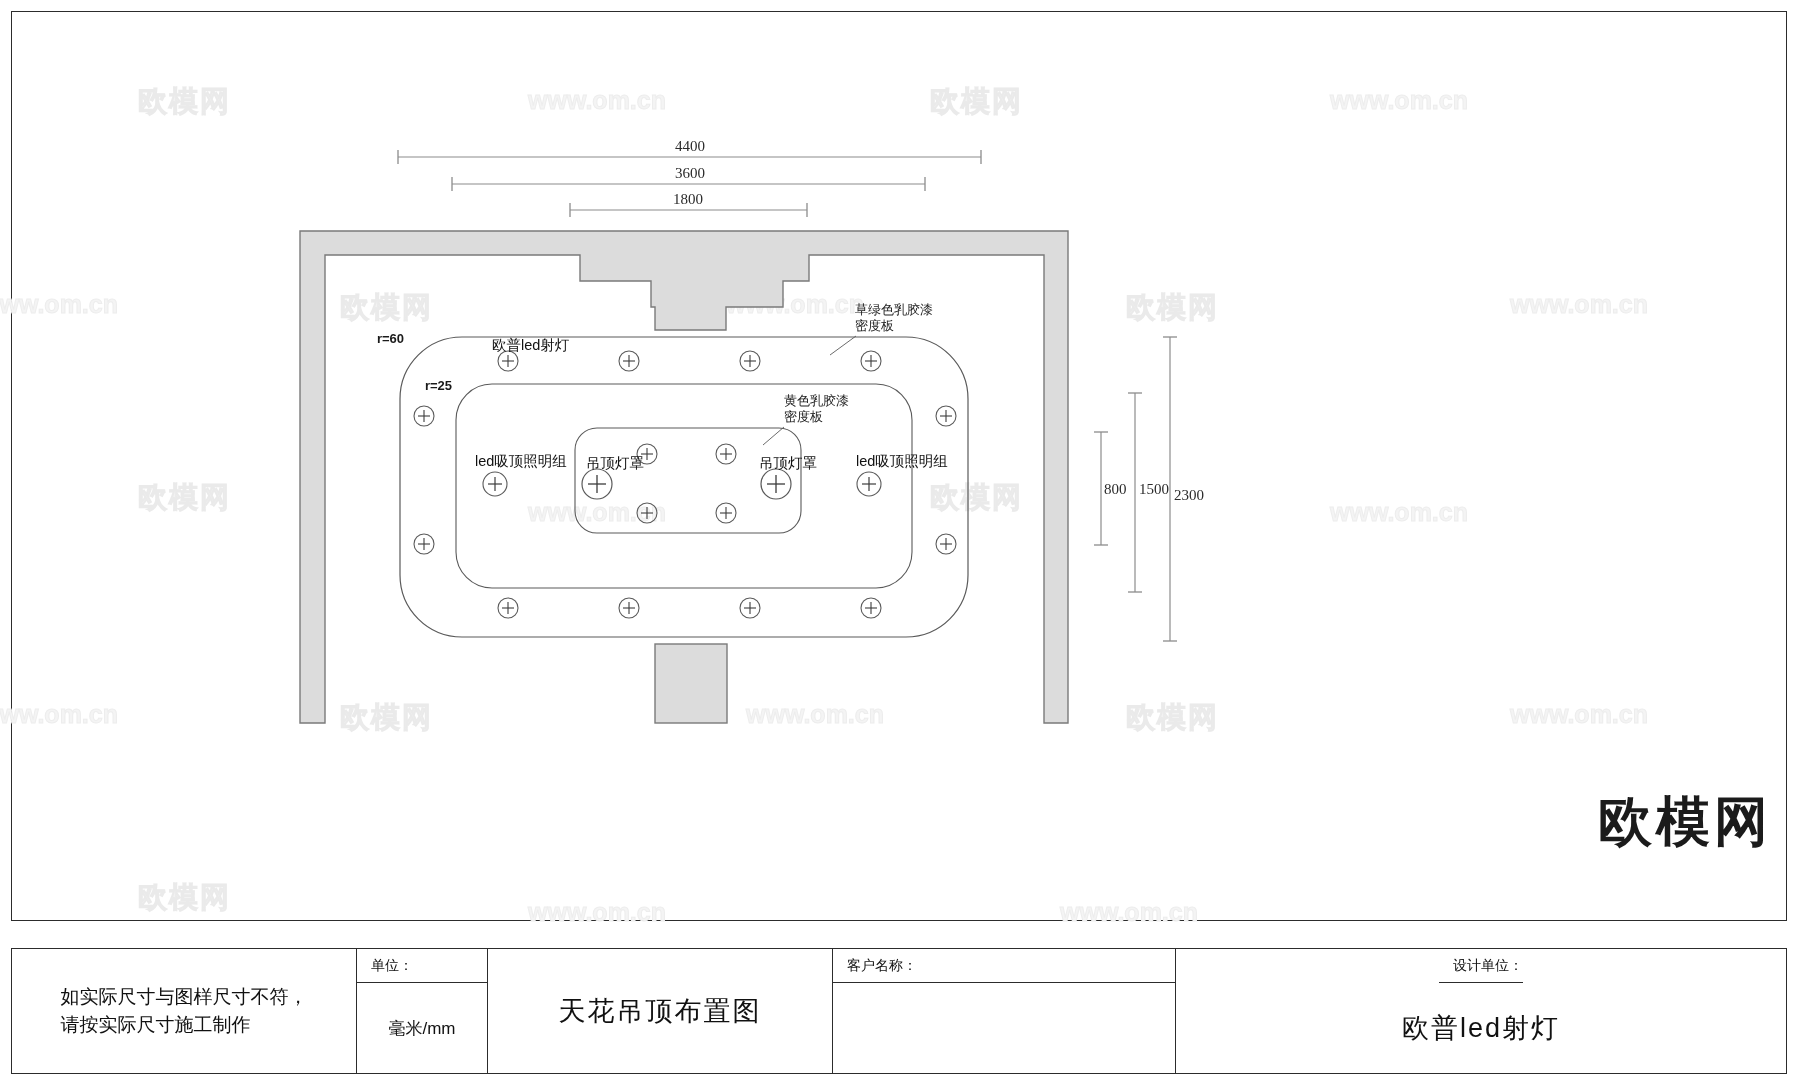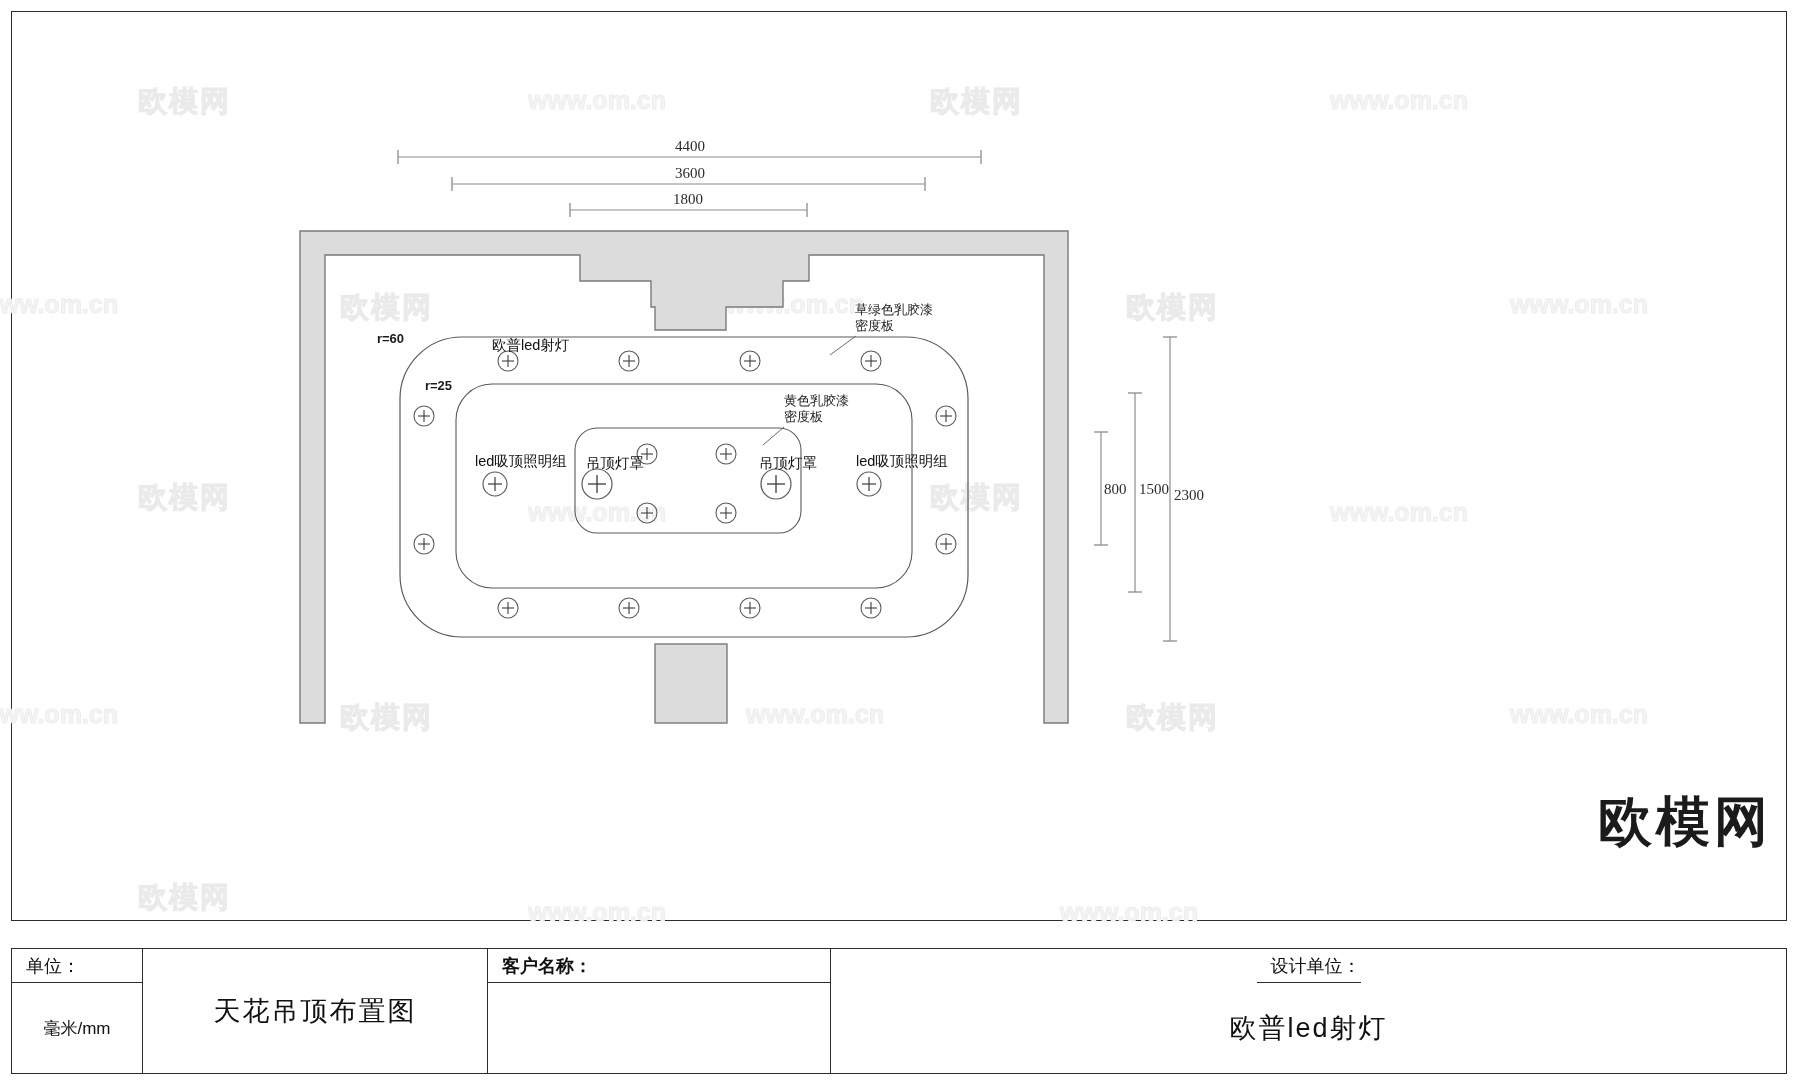--- a/index.html
+++ b/index.html
@@ -100,37 +100,37 @@
     font-weight: 500;
   }
   .tb-head {
     height: 34px;
     box-sizing: border-box;
     border-bottom: 1.2px solid #2c2c2c;
     display: flex;
     align-items: center;
     padding-left: 14px;
     font-family: "Liberation Sans", sans-serif;
-    font-size: 18px;
+    font-size: 14px;
     color: #111;
   }
   .tb-body {
     flex: 1;
     display: flex;
     align-items: center;
     justify-content: center;
     font-family: "Liberation Sans", sans-serif;
     color: #111;
   }
   .tb-body.small { font-size: 17px; }
   .tb-body.large { font-size: 27px; letter-spacing: 2px; }
   .col-note   { width: 345px; }
   .col-unit   { width: 131px; }
   .col-type   { width: 345px; }
-  .col-client { width: 343px; font-weight: bold; }
+  .col-client { width: 343px; }
   .col-design { flex: 1; }
   
   text { fill: #1a1a1a; }
   .dim-txt {
     font-family: "Liberation Serif", serif;
     font-size: 15px;
     fill: #2b2b2b;
   }
   .lbl-cn {
     font-family: "Liberation Sans", sans-serif;
@@ -417,20 +417,24 @@
         <text class="dim-txt" x="1174" y="500">2300</text>
       </g>
     </g>
 
   </svg>
 
   <div class="wm-big">欧模网</div>
 
   <div id="title-block">
 
+    <div class="tb-col col-note">
+      <div class="tb-note">如实际尺寸与图样尺寸不符，
+请按实际尺寸施工制作</div>
+    </div>
 
     <div class="tb-col col-unit">
       <div class="tb-head">单位：</div>
       <div class="tb-body small">毫米/mm</div>
     </div>
 
     <div class="tb-col col-type">
       <div class="tb-body large">天花吊顶布置图</div>
     </div>
 

